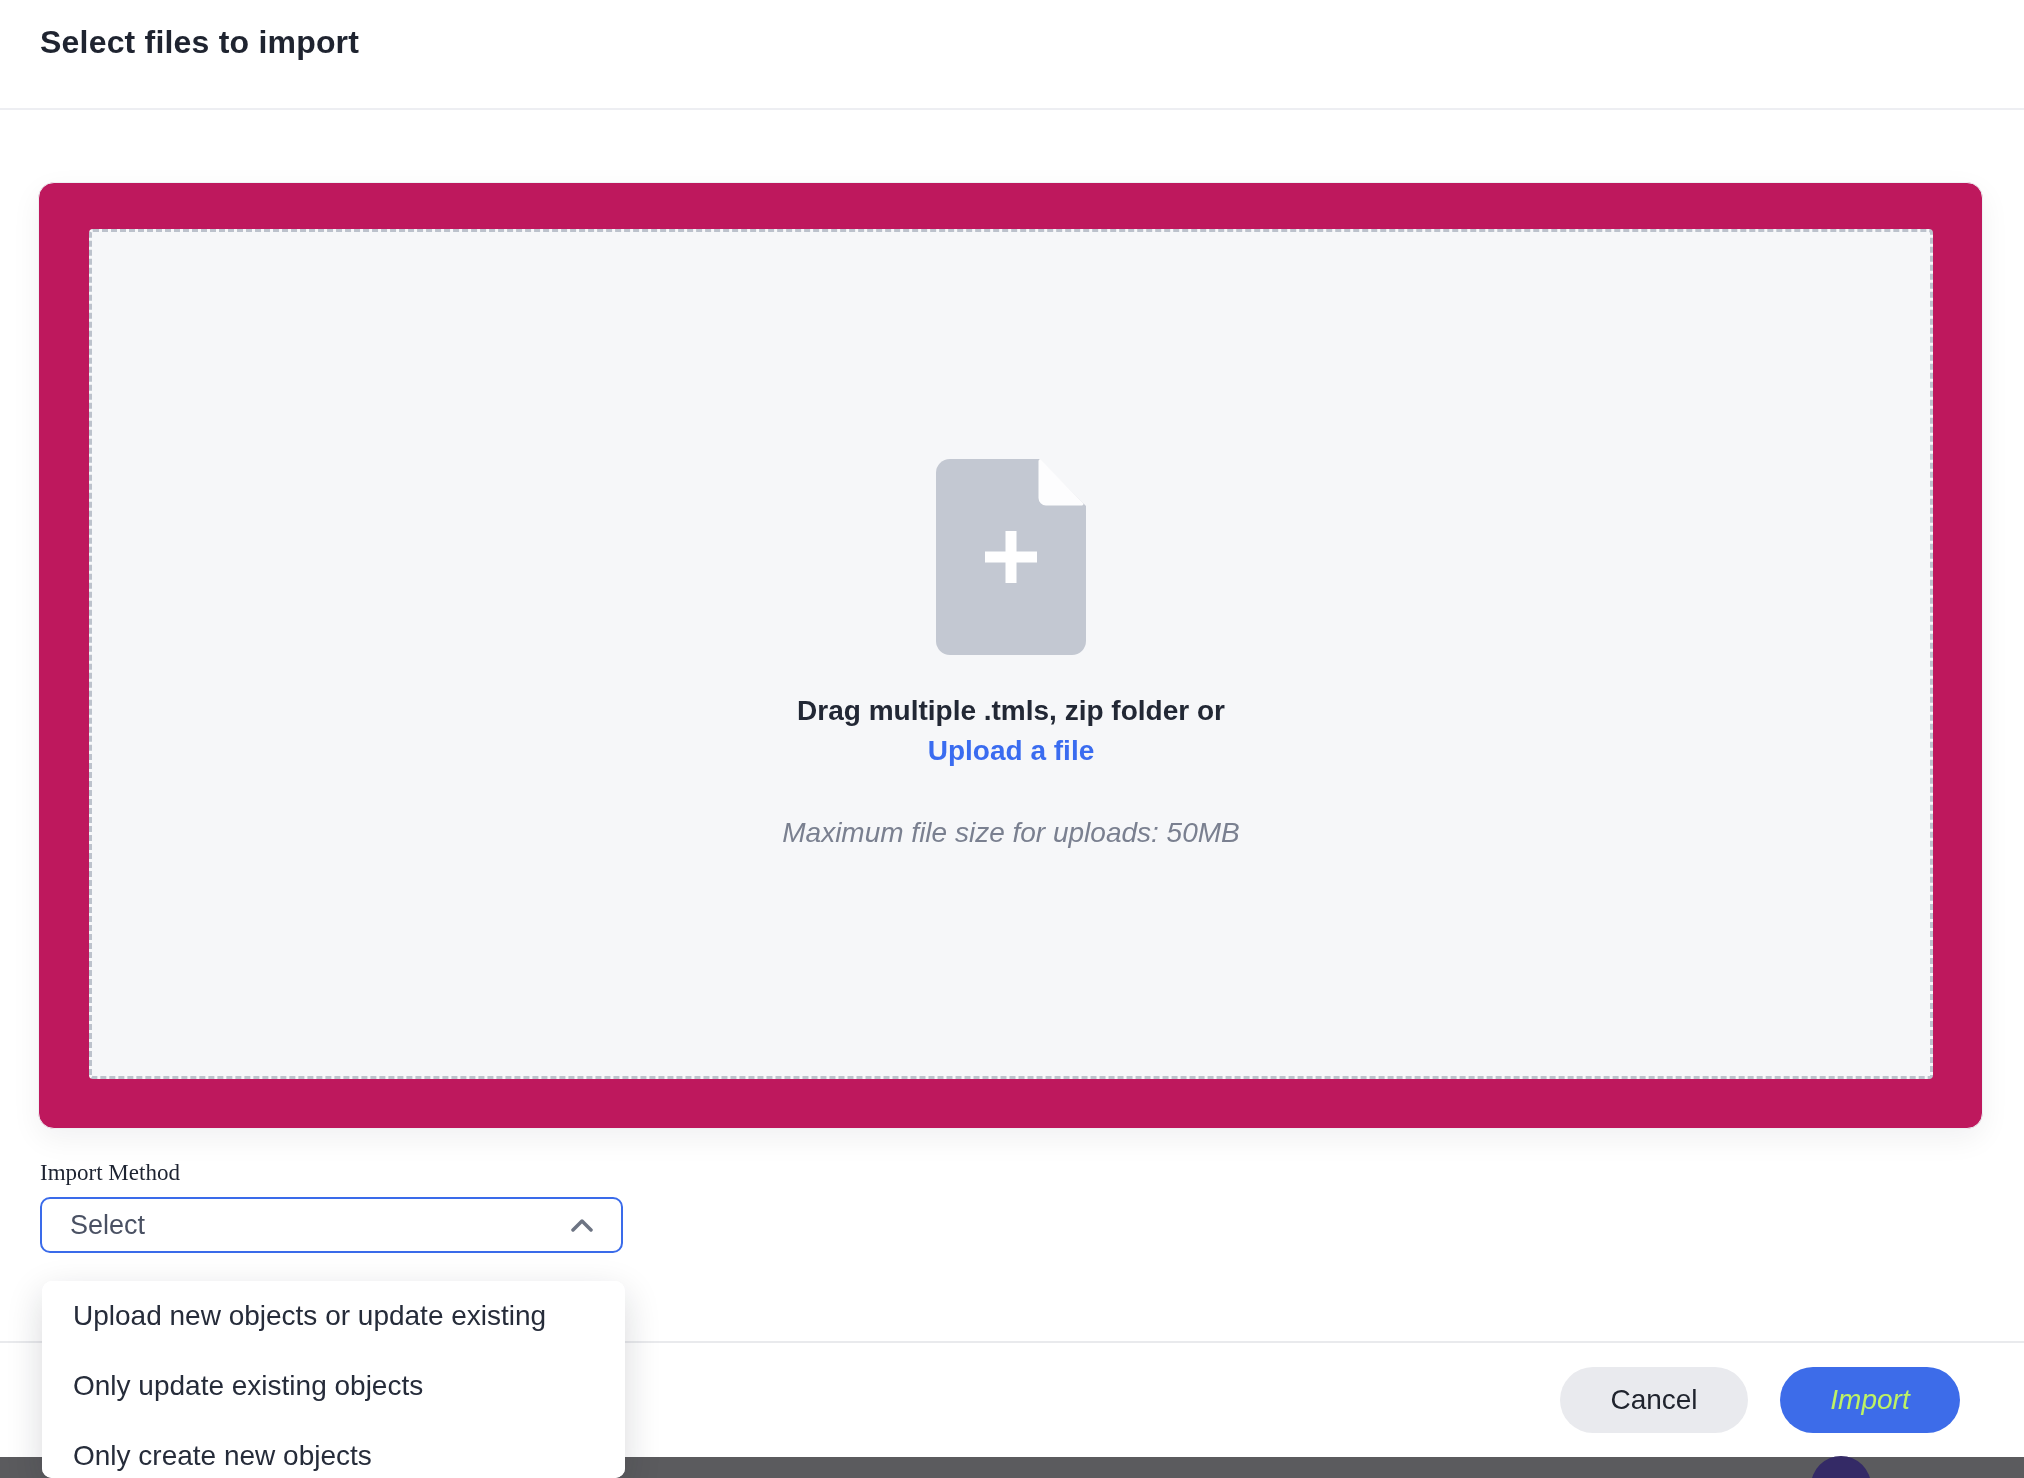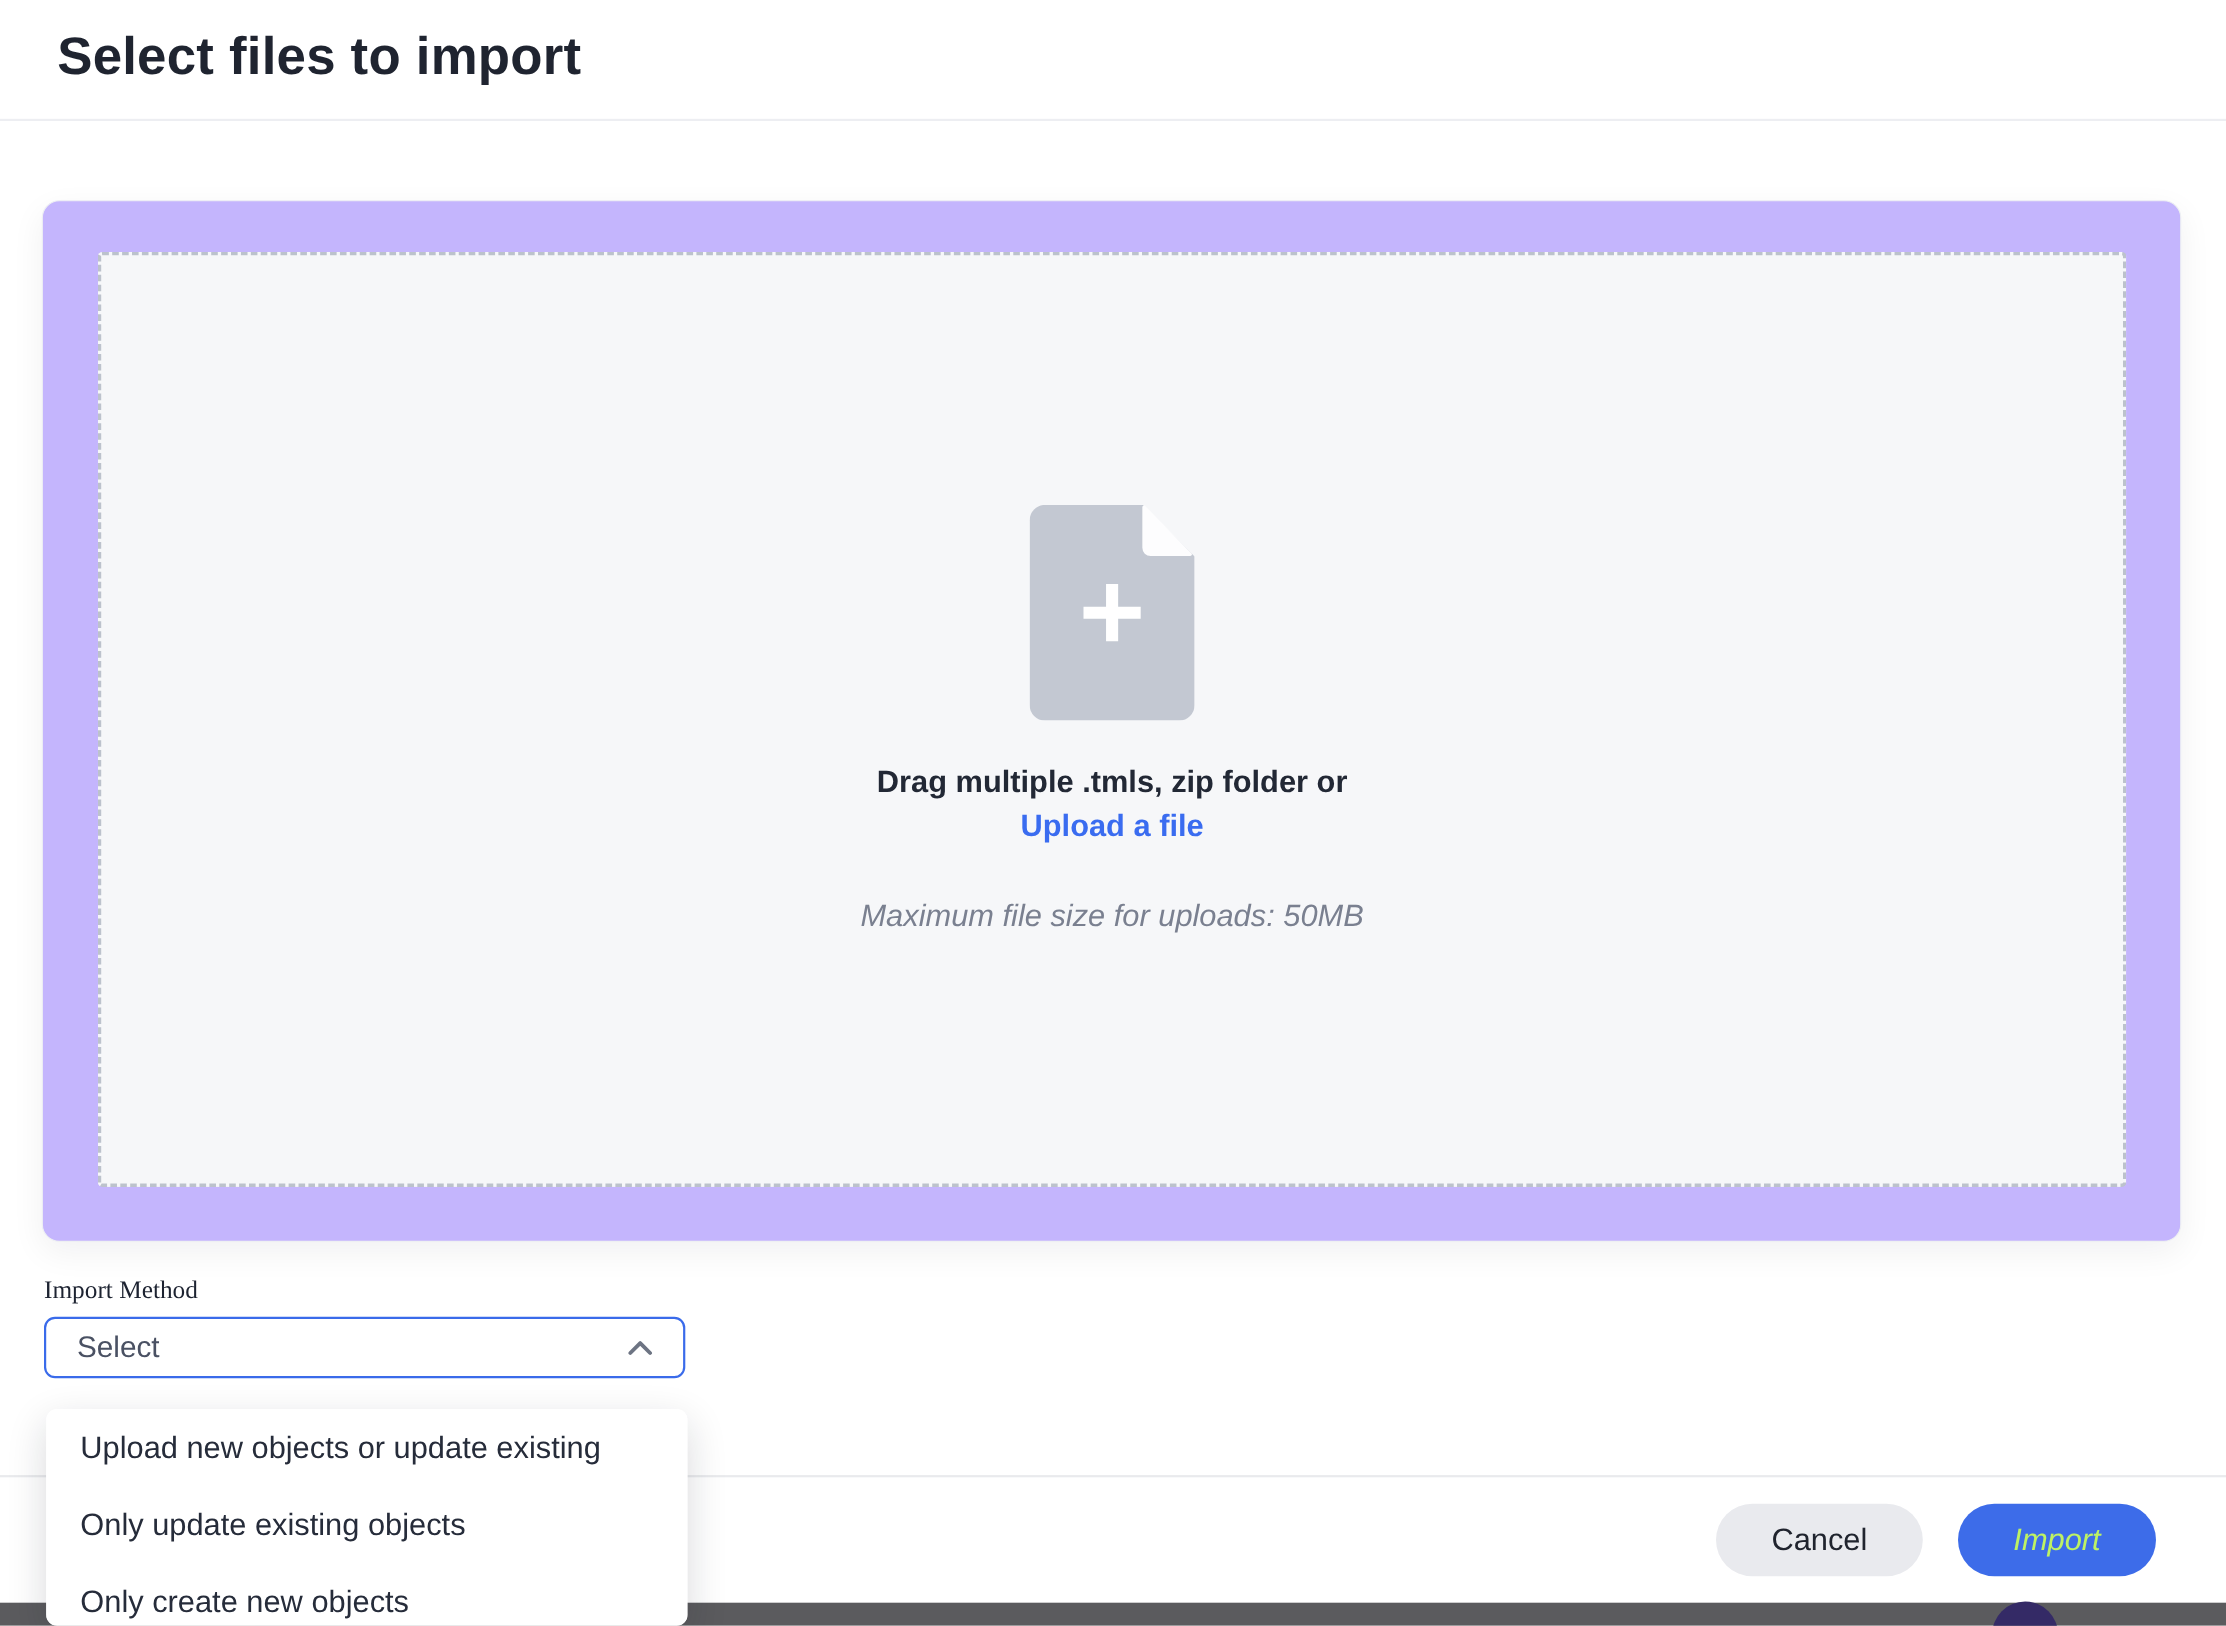--- a/index.html
+++ b/index.html
@@ -13,30 +13,30 @@
   }
 
   
   .header {
     position: absolute; top: 0; left: 0; right: 0; height: 110px;
     background: #fff;
     border-bottom: 2px solid #edeef2;
     box-sizing: border-box;
   }
   .header h1 {
-    margin: 0; padding: 24px 0 0 52px;
-    font-size: 48px; font-weight: 700; letter-spacing: 0.2px;
+    margin: 0; padding: 24px 0 0 40px;
+    font-size: 32px; font-weight: 700; letter-spacing: 0.2px;
     color: #1f2430;
   }
 
   
   .card {
     position: absolute; left: 38px; top: 182px;
     width: 1945px; height: 947px;
-    background: #c4b5fd;
+    background: #be185d;
     border: 1px solid #eef0f3;
     border-radius: 16px;
     box-shadow: 0 10px 30px rgba(16,24,40,0.06);
     box-sizing: border-box;
     z-index: 1;
   }
   .dropzone {
     position: absolute; inset: 46px 49px 49px 50px;
     background: #f6f7f9;
     border: 3px dashed #bcc2cc;

